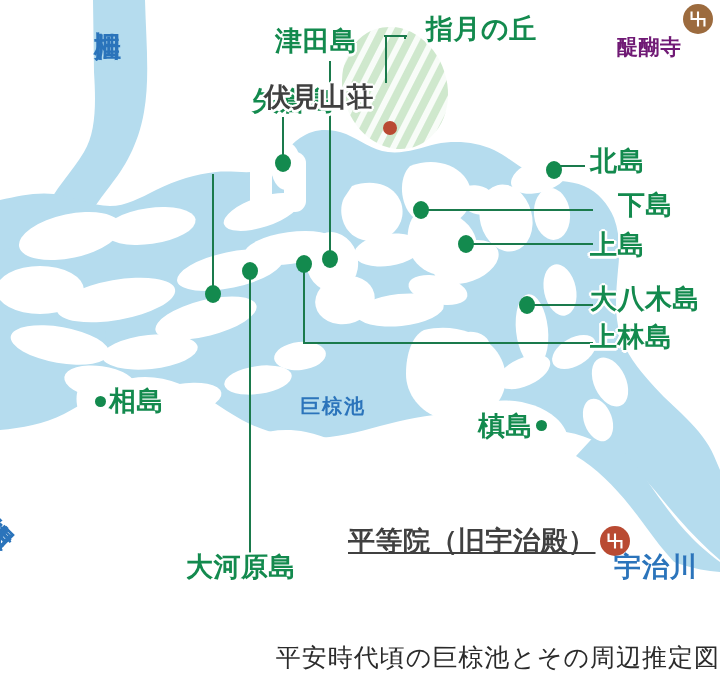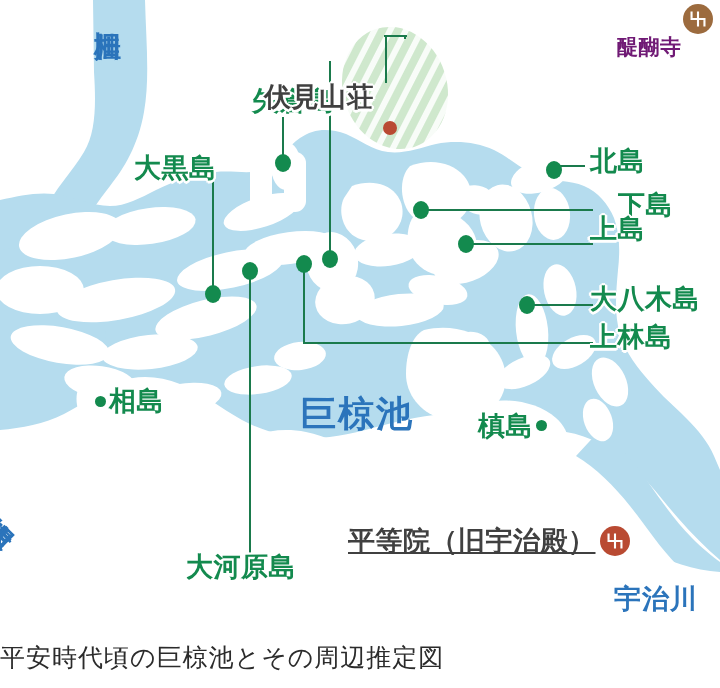--- a/index.html
+++ b/index.html
@@ -59,28 +59,28 @@
   .lbl-temple-brown{
     color:#701a75;
     font-size:21px;
     letter-spacing:0.5px;
     text-shadow:
       2px 0 0 #fff,-2px 0 0 #fff,0 2px 0 #fff,0 -2px 0 #fff,
       1.5px 1.5px 0 #fff,-1.5px 1.5px 0 #fff,1.5px -1.5px 0 #fff,-1.5px -1.5px 0 #fff;
   }
   .lbl-lake{
     color:#2b74bb;
-    font-size:36px;
+    font-size:20px;
     letter-spacing:2px;
   }
   .caption{
     position:absolute;
     left:0;right:0;
     bottom:14px;
-    text-align:left;
+    text-align:right;
     color:#2b2b2b;
     font-size:25px;
     font-weight:normal;
     letter-spacing:1px;
     font-family:"Liberation Sans","DejaVu Sans",sans-serif;
   }
   
   .dot-inline{
     display:inline-block;
     width:11px;height:11px;
@@ -298,43 +298,44 @@
       <ellipse cx="527" cy="305" rx="8" ry="9"></ellipse>
       <ellipse cx="304" cy="264" rx="8" ry="9"></ellipse>
       <ellipse cx="250" cy="271" rx="8" ry="9"></ellipse>
     </g>
 
     <circle cx="390" cy="128" r="7" fill="#b94a32"></circle>
   </svg>
 
   <div class="lbl lbl-river lbl-river-v" style="left:93px;top:10px;">旧桂川</div>
 
-
+  <div class="lbl lbl-island" style="left:275px;top:28px;">津田島</div>
+
+  <div class="lbl lbl-island" style="left:426px;top:16px;">指月の丘</div>
 
   <div class="badge-free manji brown" style="left:679px;top:4px;">
     <svg width="18" height="18" viewBox="0 0 24 24" aria-hidden="true">
       <path fill="#ffffff" d="M10.6,2 L10.6,10.6 L2,10.6 L2,13.4 L10.6,13.4 L10.6,22 L13.4,22
                               L13.4,13.4 L22,13.4 L22,10.6 L13.4,10.6 L13.4,2 Z"></path>
       <rect fill="#ffffff" x="2" y="2" width="2.8" height="8.6"></rect>
       <rect fill="#ffffff" x="19.2" y="13.4" width="2.8" height="8.6"></rect>
     </svg>
   </div>
   <div class="lbl lbl-temple-brown" style="left:617px;top:36px;">醍醐寺</div>
 
   <div class="lbl lbl-island" style="left:224px;top:88px;margin-left:28px;">矢倉島</div>
 
   <div class="lbl lbl-temple-red" style="left:264px;top:84px;">伏見山荘</div>
 
-  <div class="lbl lbl-island" style="left:134px;top:155px;">大黒島</div>
 
   <div class="lbl lbl-island" style="left:590px;top:148px;">北島</div>
 
   <div class="lbl lbl-island" style="left:590px;top:192px;margin-left:28px;">下島</div>
 
-  <div class="lbl lbl-island" style="left:590px;top:216px;">上島</div>
+  <div class="lbl lbl-island" style="left:590px;top:232px;">上島</div>
 
   <div class="lbl lbl-island" style="left:590px;top:286px;">大八木島</div>
 
   <div class="lbl lbl-island" style="left:590px;top:324px;">上林島</div>
 
   <div class="lbl lbl-island" style="left:92px;top:388px;font-family:Liberation Serif, serif;">
     <span class="dot-inline"></span><span>相島</span>
   </div>
 
   <div class="lbl lbl-lake" style="left:300px;top:396px;">巨椋池</div>
@@ -351,17 +352,17 @@
         <path fill="#ffffff" d="M10.6,2 L10.6,10.6 L2,10.6 L2,13.4 L10.6,13.4 L10.6,22 L13.4,22
                                 L13.4,13.4 L22,13.4 L22,10.6 L13.4,10.6 L13.4,2 Z"></path>
         <rect fill="#ffffff" x="2" y="2" width="2.8" height="8.6"></rect>
         <rect fill="#ffffff" x="19.2" y="13.4" width="2.8" height="8.6"></rect>
       </svg>
     </span>
   </div>
 
   <div class="lbl lbl-island" style="left:186px;top:554px;">大河原島</div>
 
-  <div class="lbl lbl-river" style="left:614px;top:554px;margin-top:32px;">宇治川</div>
+  <div class="lbl lbl-river" style="left:614px;top:554px;">宇治川</div>
 
   <div class="caption">平安時代頃の巨椋池とその周辺推定図</div>
 
 </div>
 
 </body></html>

